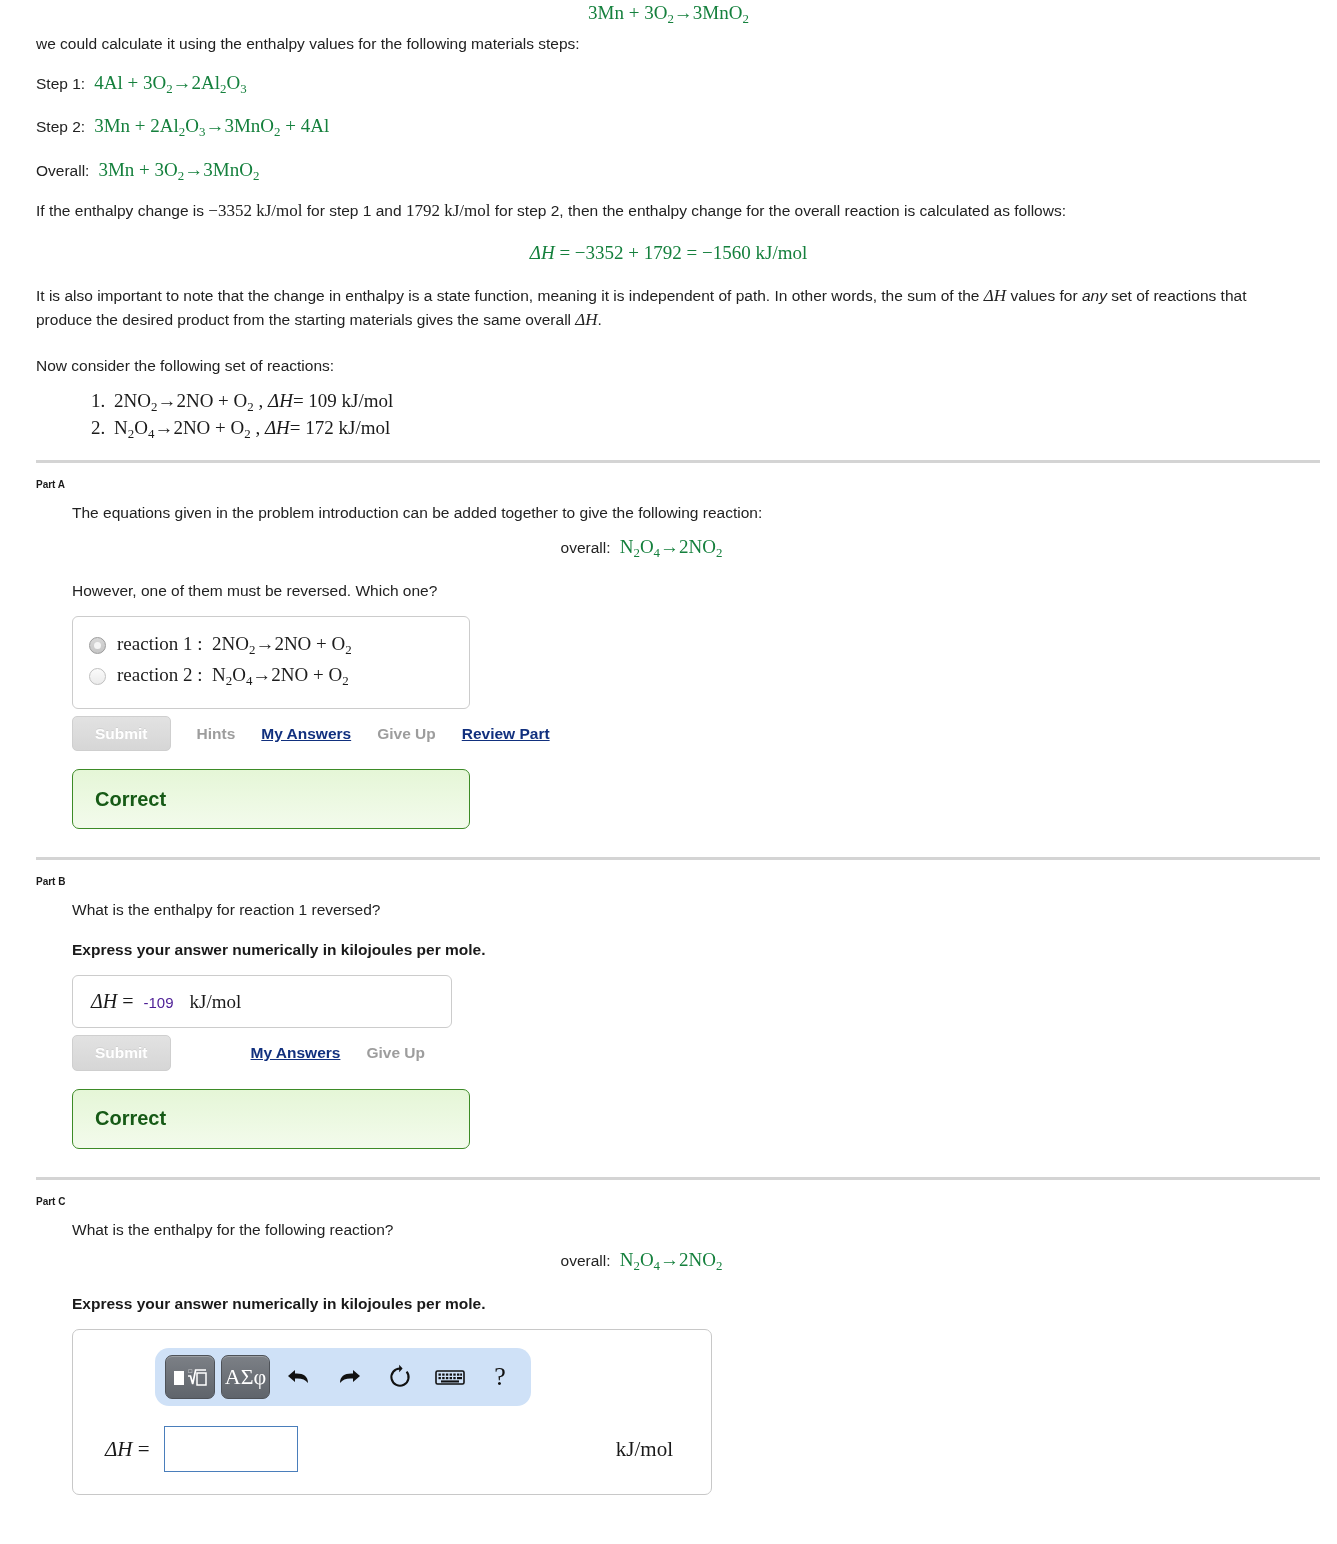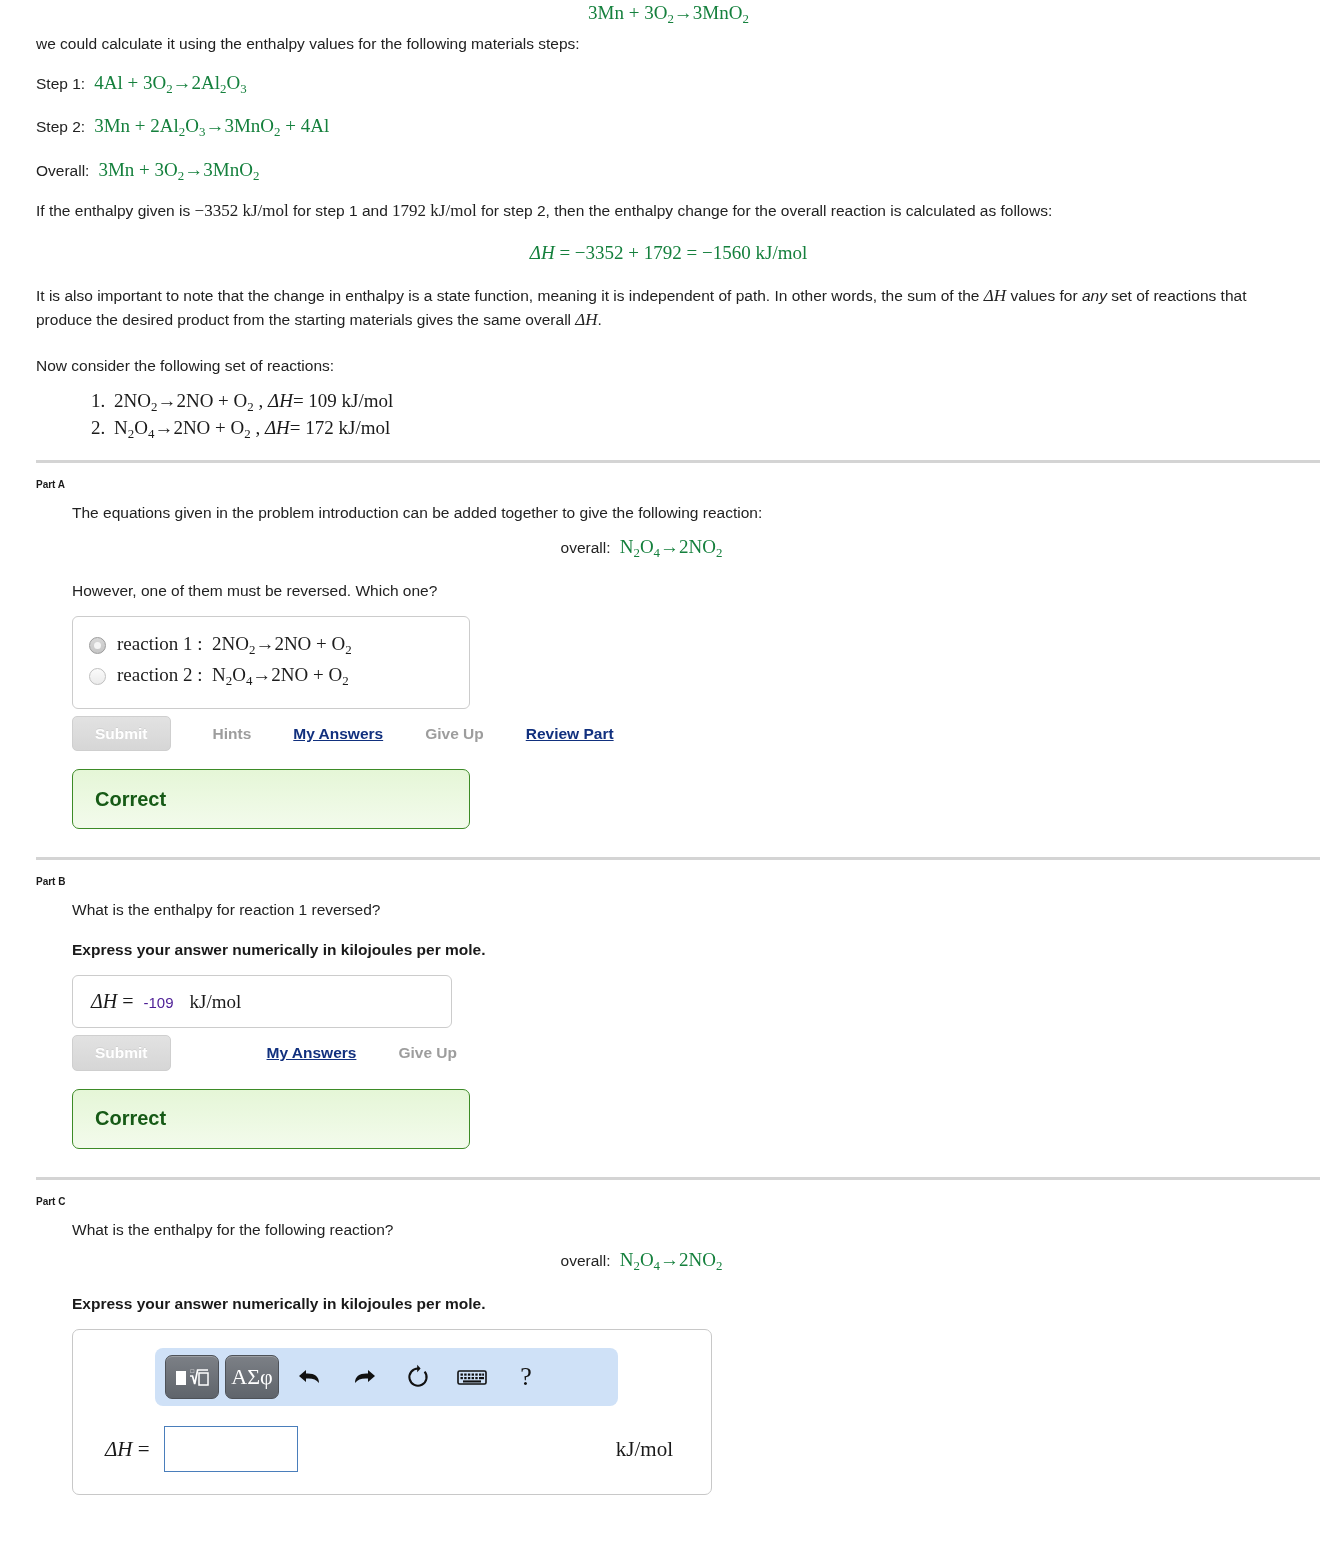--- a/index.html
+++ b/index.html
@@ -163,21 +163,21 @@
     font-size: 15px;
     margin: 0 16px 0 10px;
     color: #4c1d95;
   }
 
   
   .actions {
     display: flex;
     align-items: center;
     margin-top: 7px;
-    gap: 16px;
+    gap: 0;
   }
   .btn {
     border: none;
     border-radius: 5px;
     font-family: "Liberation Sans", sans-serif;
     font-size: 15.5px;
     font-weight: bold;
     padding: 8px 22px;
     cursor: pointer;
     line-height: 1.1;
@@ -228,23 +228,23 @@
     margin-top: 16px;
     width: 640px;
     border: 1px solid #c8c8c8;
     border-radius: 7px;
     background: #fff;
     box-sizing: border-box;
     padding: 18px 0 22px 0;
   }
   .mathbar {
     margin-left: 82px;
-    width: 463px;
+    width: 376px;
     background: #cfe1f7;
-    border-radius: 8px;
+    border-radius: 14px;
     display: flex;
     align-items: center;
     padding: 7px 10px;
     box-sizing: border-box;
     gap: 2px;
   }
   .mbtn {
     width: 54px;
     height: 44px;
     border-radius: 7px;
@@ -326,21 +326,21 @@
       <span>Step 2:</span>
       <span class="math">&nbsp;3Mn&nbsp;+&nbsp;2Al<sub>2</sub>O<sub>3</sub>→3MnO<sub>2</sub>&nbsp;+&nbsp;4Al</span>
     </p>
 
     <p class="body-text tight">
       <span>Overall:</span>
       <span class="math">&nbsp;3Mn&nbsp;+&nbsp;3O<sub>2</sub>→3MnO<sub>2</sub></span>
     </p>
 
     <p class="body-text tight">
-      <span>If the enthalpy given is </span><span class="math-sm">−3352 kJ/mol</span><span> for step 1 and </span><span class="math-sm">1792 kJ/mol</span><span> for step 2, then the enthalpy change for the overall reaction is calculated as follows:</span>
+      <span>If the enthalpy change is </span><span class="math-sm">−3352 kJ/mol</span><span> for step 1 and </span><span class="math-sm">1792 kJ/mol</span><span> for step 2, then the enthalpy change for the overall reaction is calculated as follows:</span>
     </p>
 
     <div class="centered-eq" style="margin-top:16px;">
       <span class="math"><span class="italic-serif">ΔH</span> = −3352 + 1792 = −1560 kJ/mol</span>
     </div>
 
     <p class="body-text" style="margin:20px 0 0 0;">
       <span>It is also important to note that the change in enthalpy is a state function, meaning it is independent of path. In other words, the sum of the </span><span class="math-sm italic-serif">ΔH</span><span> values for </span><em>any</em><span> set of reactions that produce the desired product from the starting materials gives the same overall </span><span class="math-sm italic-serif">ΔH</span><span>.</span>
     </p>
 

